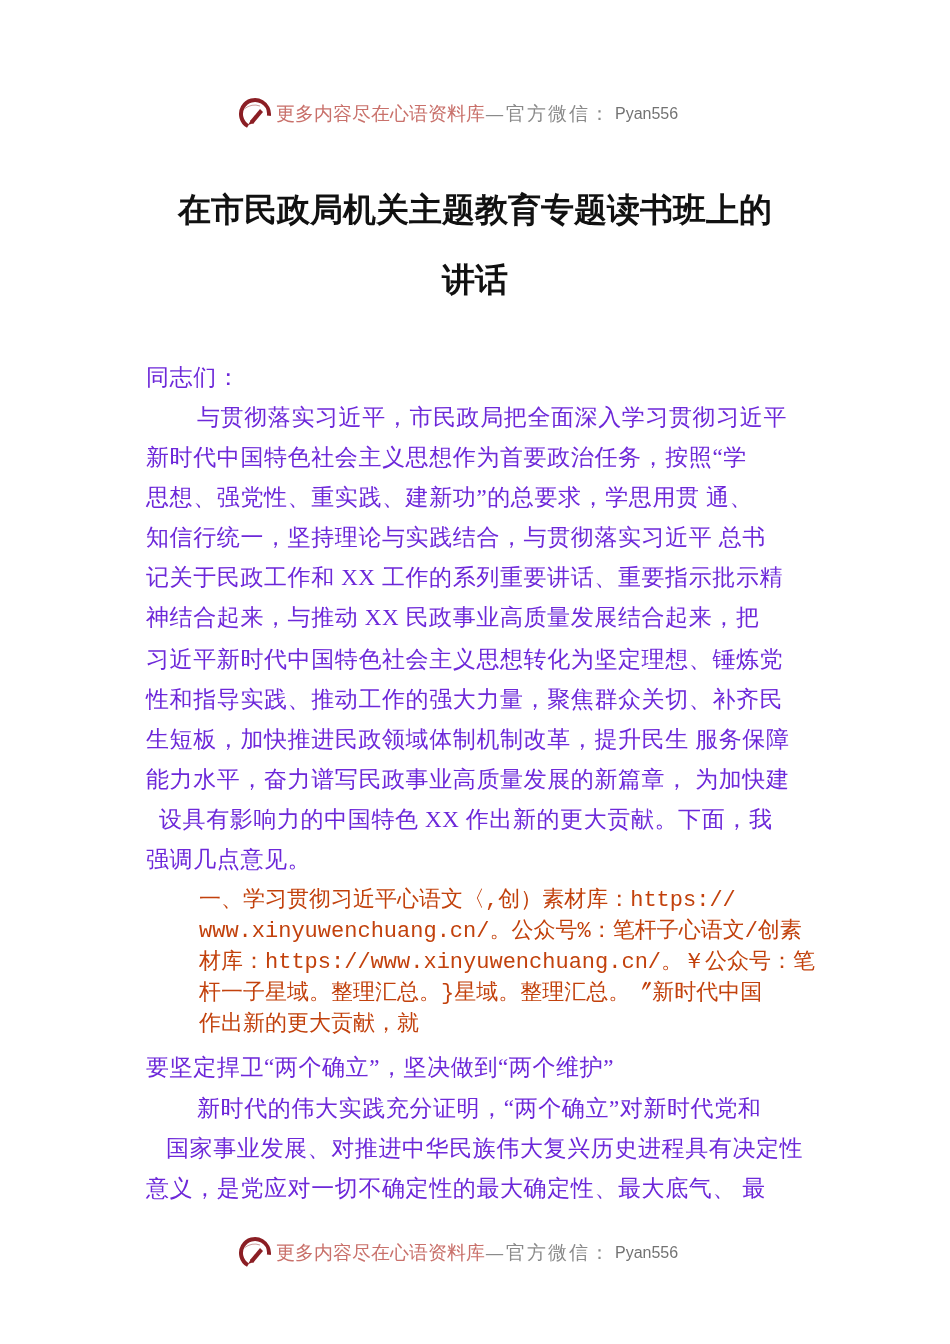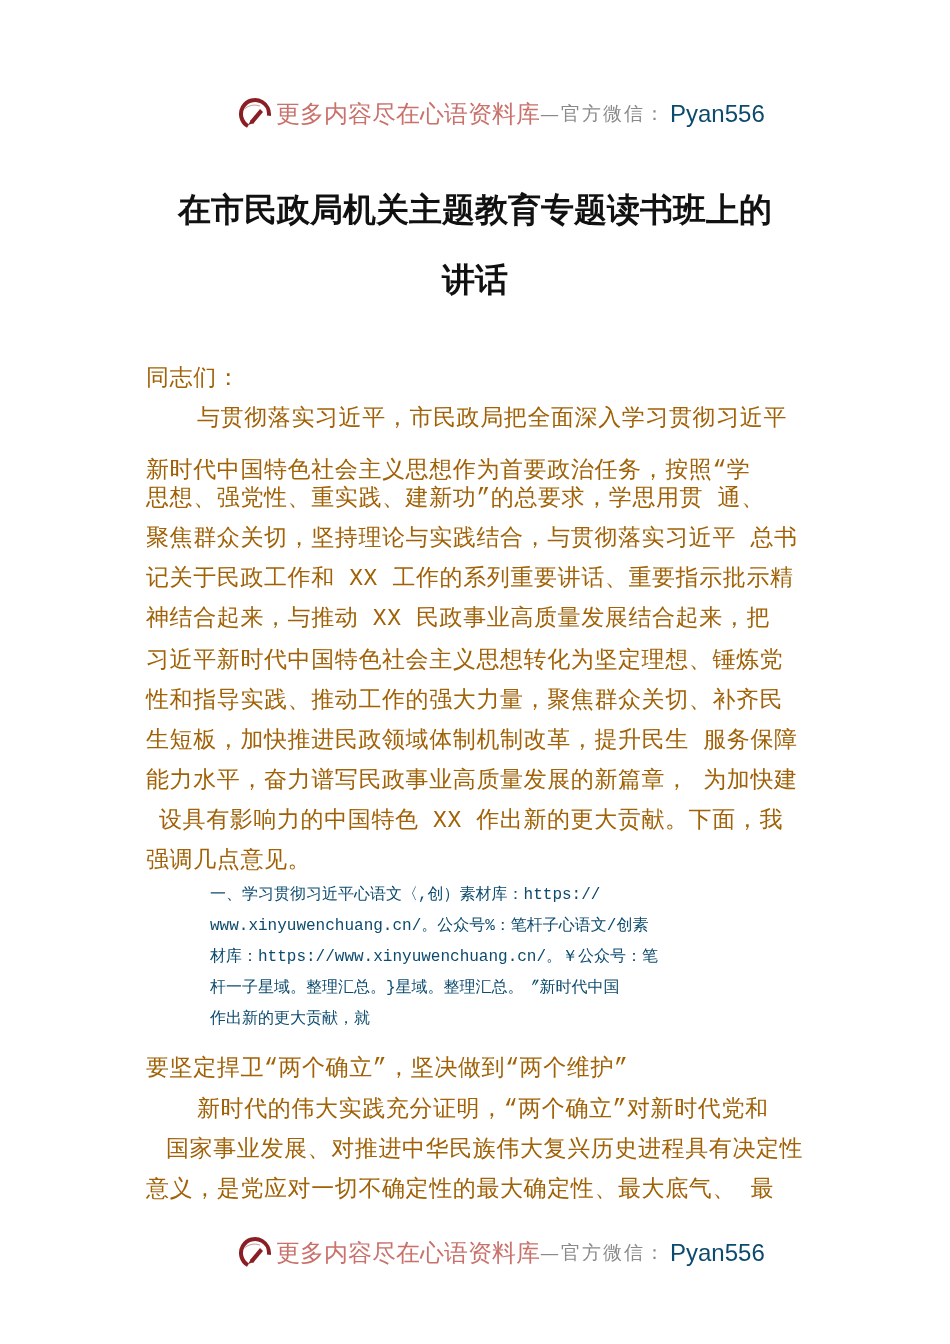--- a/index.html
+++ b/index.html
@@ -27,64 +27,64 @@
     .watermark.bottom { top: 1233px; }
     .wm-logo {
       width: 34px;
       height: 34px;
       margin-right: 4px;
       display: inline-block;
     }
     .wm-red {
       color: #c9716b;
       font-family: Liberation Serif, serif;
-      font-size: 24px;
+      font-size: 19px;
       letter-spacing: 0px;
     }
     .wm-gray {
       color: #8a8a8a;
       font-family: "DejaVu Serif", "Liberation Serif", serif;
       font-size: 19px;
       letter-spacing: 2px;
     }
     .wm-id {
-      color: #0c4a6e;
+      color: #737373;
       font-family: "Liberation Sans", "DejaVu Sans", sans-serif;
-      font-size: 24px;
+      font-size: 16px;
       margin-left: 4px;
     }
     .title {
       position: absolute;
       left: 0;
       width: 950px;
       text-align: center;
       font-family: "DejaVu Serif", "Liberation Serif", serif;
       font-weight: bold;
       font-size: 33px;
       color: #111;
       letter-spacing: 0px;
     }
     .title.l1 { top: 188px; }
     .title.l2 { top: 258px; }
     .text-line {
       position: absolute;
       left: 146px;
-      font-family: Liberation Mono, monospace;
+      font-family: Liberation Serif, serif;
       font-size: 23px;
-      color: #a16207;
+      color: #6d28d9;
       white-space: nowrap;
       letter-spacing: 0.6px;
     }
     .indent { left: 197px; }
     .mono-line {
       position: absolute;
-      left: 210px;
+      left: 199px;
       font-family: "Liberation Mono", "DejaVu Sans Mono", monospace;
-      font-size: 16px;
-      color: #0c4a6e;
+      font-size: 22px;
+      color: #c2410c;
       white-space: nowrap;
       letter-spacing: 0px;
     }
   </style>
 </head>
 <body>
 
 <div class="watermark top">
   <svg class="wm-logo" viewBox="0 0 34 34">
     <circle cx="17" cy="17" r="14" fill="none" stroke="#8b1e24" stroke-width="4" stroke-dasharray="60 30" transform="rotate(120 17 17)"></circle>
@@ -97,23 +97,23 @@
   <span class="wm-gray">官方微信：</span>
   <span class="wm-id">Pyan556</span>
 </div>
 
 <div class="title l1">在市民政局机关主题教育专题读书班上的</div>
 <div class="title l2">讲话</div>
 
 <div class="text-line" style="top:362px;">同志们：</div>
 
 <div class="text-line indent" style="top:402px;">与贯彻落实习近平，市民政局把全面深入学习贯彻习近平</div>
-<div class="text-line" style="top:454px;">新时代中国特色社会主义思想作为首要政治任务，按照“学</div>
+<div class="text-line" style="top:442px;">新时代中国特色社会主义思想作为首要政治任务，按照“学</div>
 <div class="text-line" style="top:482px;">思想、强党性、重实践、建新功”的总要求，学思用贯 通、</div>
-<div class="text-line" style="top:522px;">聚焦群众关切，坚持理论与实践结合，与贯彻落实习近平 总书</div>
+<div class="text-line" style="top:522px;">知信行统一，坚持理论与实践结合，与贯彻落实习近平 总书</div>
 <div class="text-line" style="top:562px;">记关于民政工作和  XX 工作的系列重要讲话、重要指示批示精</div>
 <div class="text-line" style="top:602px;">神结合起来，与推动  XX 民政事业高质量发展结合起来，把</div>
 <div class="text-line" style="top:644px;">习近平新时代中国特色社会主义思想转化为坚定理想、锤炼党</div>
 <div class="text-line" style="top:684px;">性和指导实践、推动工作的强大力量，聚焦群众关切、补齐民</div>
 <div class="text-line" style="top:724px;text-align:center;">生短板，加快推进民政领域体制机制改革，提升民生 服务保障</div>
 <div class="text-line" style="top:764px;">能力水平，奋力谱写民政事业高质量发展的新篇章，  为加快建</div>
 <div class="text-line" style="top:804px;margin-left:13px;">设具有影响力的中国特色  XX 作出新的更大贡献。下面，我</div>
 <div class="text-line" style="top:844px;">强调几点意见。</div>
 
 <div class="mono-line" style="top:884px;">一、学习贯彻习近平心语文〈,创）素材库：https://</div>

